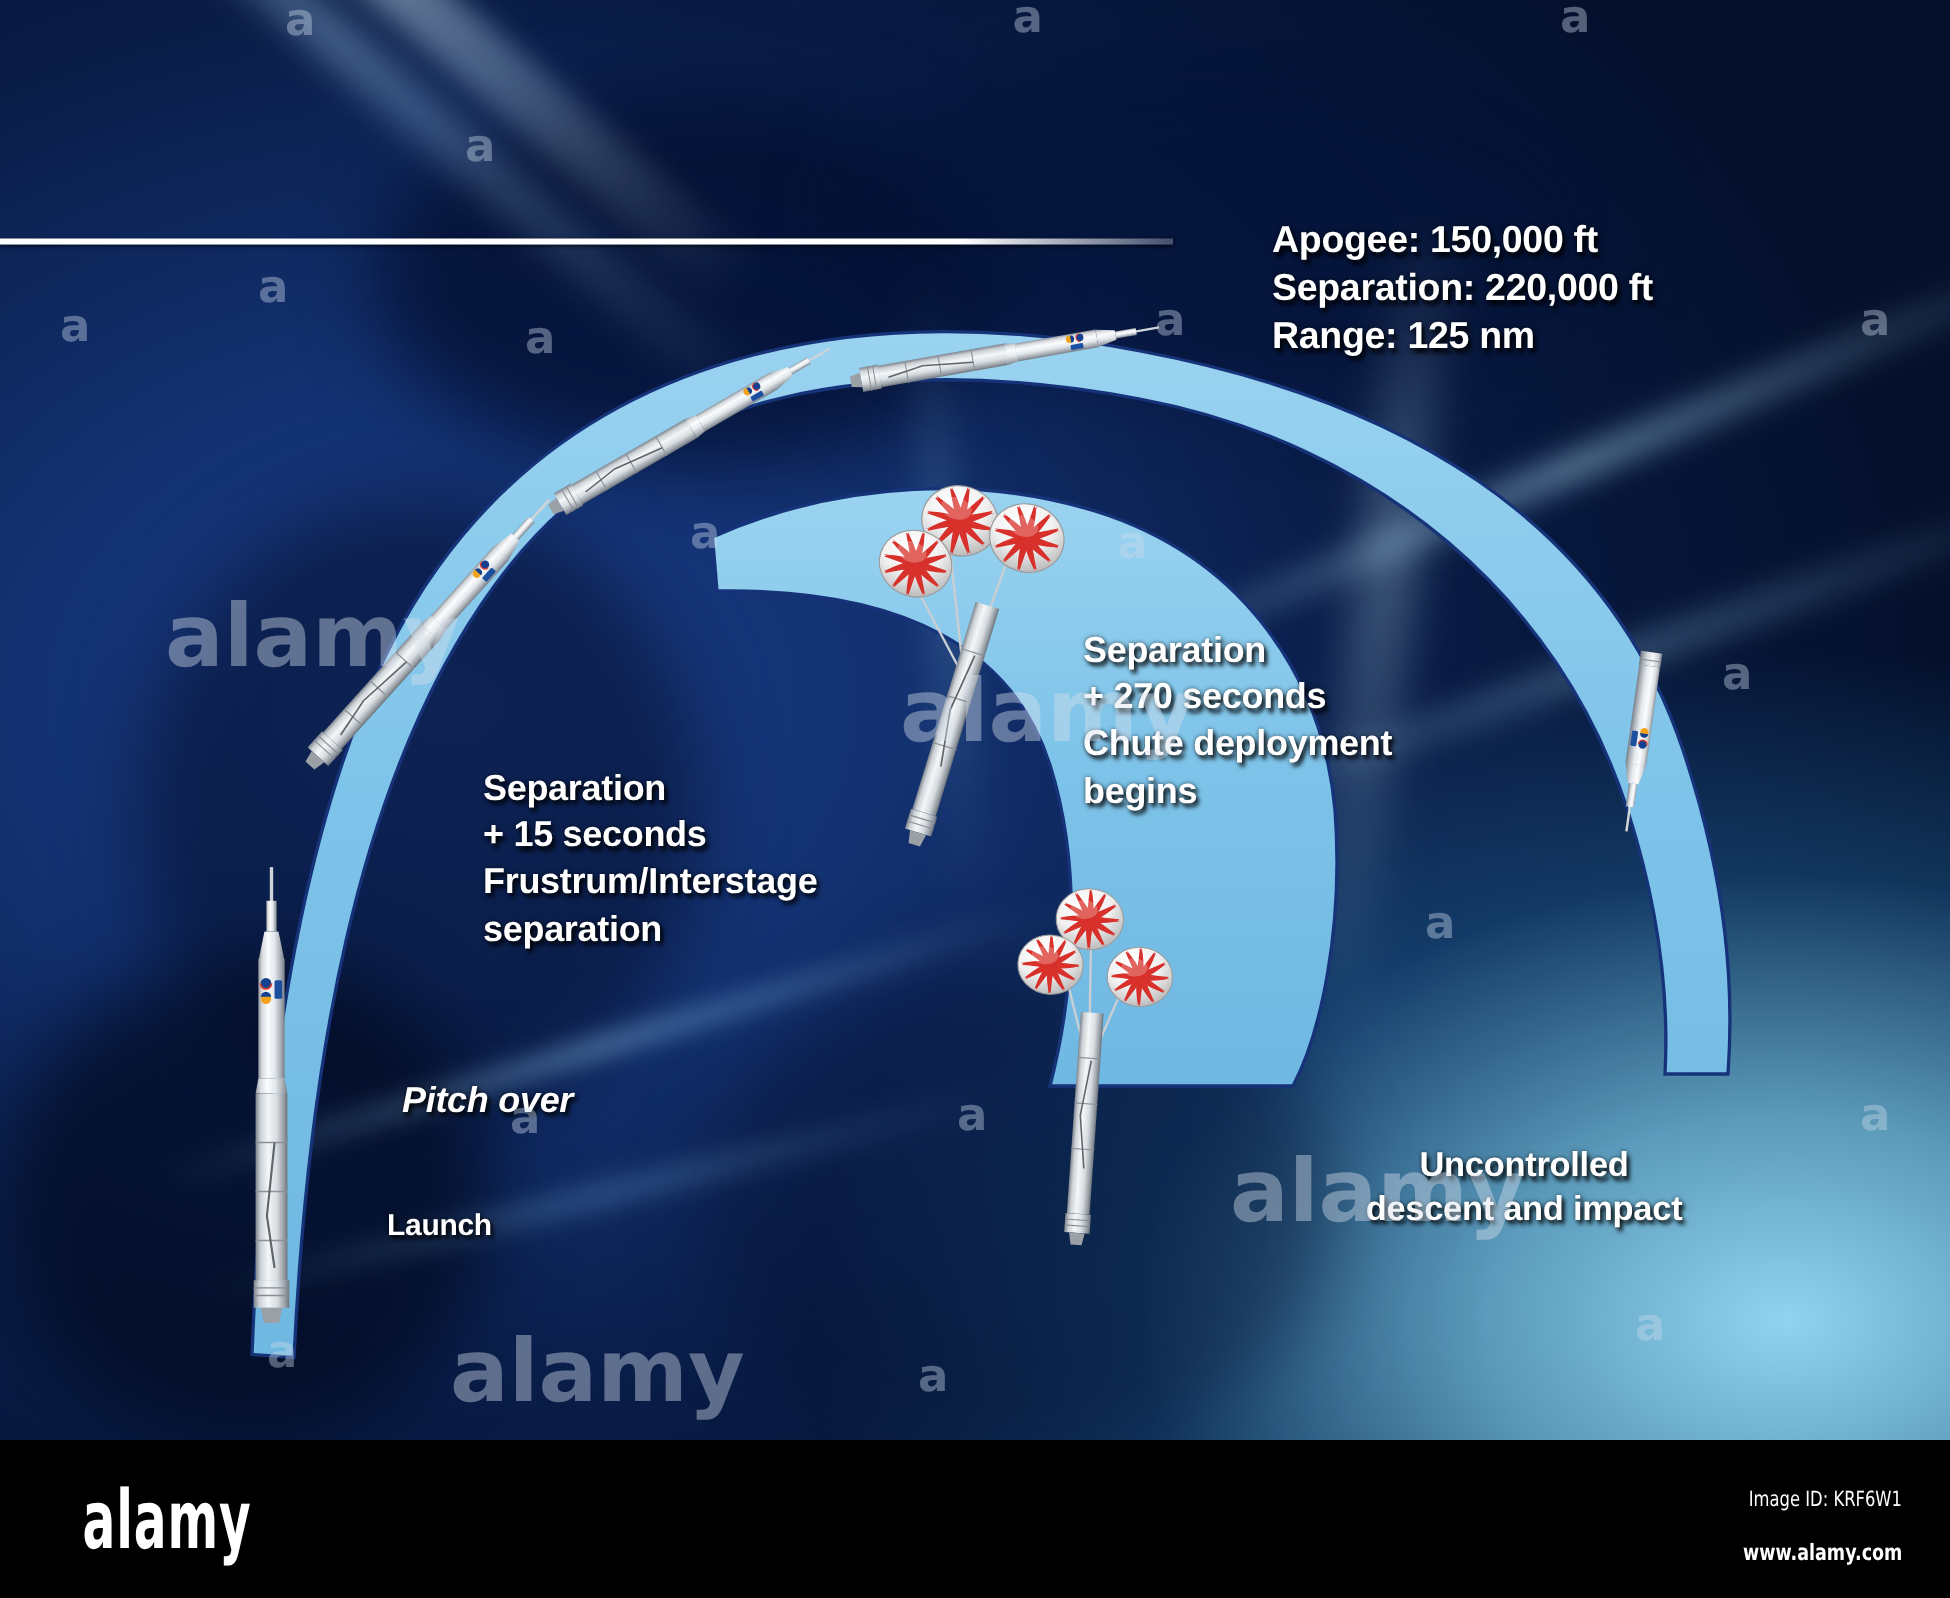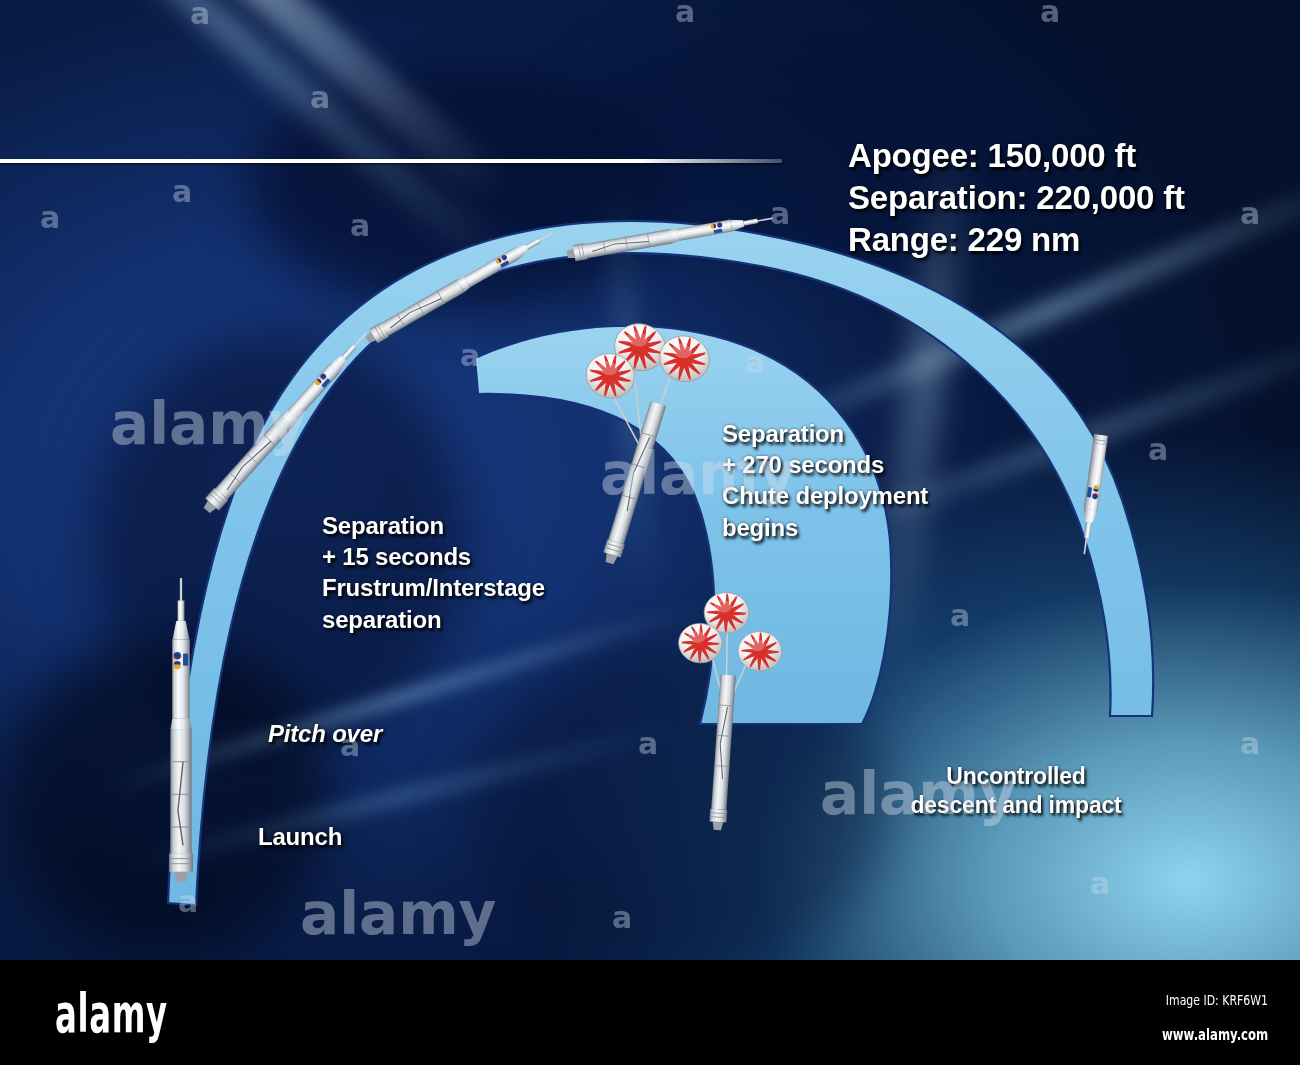--- a/index.html
+++ b/index.html
@@ -82,25 +82,25 @@
     left:148px;top:110px;
     font-size:38px;
     letter-spacing:0px;
     text-shadow:3px 4px 4px rgba(0,0,0,0.9);
   }
   #titlerule{
     position:absolute;left:0px;top:159px;width:782px;height:4px;
     background:linear-gradient(90deg,#ffffff 0%,#ffffff 82%,rgba(255,255,255,0.25) 100%);
     box-shadow:0 1px 3px rgba(0,0,0,0.7);
   }
-  #stats{left:848px;top:135px;font-size:33px;line-height:1.27;}
+  #stats{left:848px;top:145px;font-size:25px;line-height:1.27;}
   #sep15{left:322px;top:510px;font-size:24px;line-height:1.30;}
   #sep270{left:722px;top:418px;font-size:24px;line-height:1.30;}
   #pitchover{left:268px;top:720px;font-size:24px;font-style:italic;}
-  #launch{left:258px;top:823px;font-size:24px;}
+  #launch{left:258px;top:806px;font-size:20px;}
   #uncontrolled{left:860px;top:762px;font-size:23px;line-height:1.26;text-align:center;width:312px;}
 
   
   #wm{position:absolute;left:0;top:0;width:1300px;height:960px;pointer-events:none;}
   .wmword{position:absolute;color:rgba(215,224,236,0.42);font-weight:bold;
           font-family:"DejaVu Sans",sans-serif;}
   .wma{position:absolute;color:rgba(205,218,234,0.40);font-weight:bold;
        font-family:"DejaVu Sans",sans-serif;font-size:30px;}
 
   
@@ -321,21 +321,21 @@
             <use href="#chute"></use>
           </g>
         <g transform="translate(0,12) scale(0.80)">
             <use href="#booster"></use>
           </g>
       </g>
     </svg>
 
     <div id="titlerule"></div>
 
-    <div class="lbl" id="stats"><span>Apogee: 150,000 ft</span><br><span>Separation: 220,000 ft</span><br><span>Range: 229 nm</span></div>
+    <div class="lbl" id="stats"><span>Apogee: 150,000 ft</span><br><span>Separation: 220,000 ft</span><br><span>Range: 125 nm</span></div>
 
     <div class="lbl" id="sep15">Separation
 + 15 seconds
 Frustrum/Interstage
 separation</div>
     <div class="lbl" id="sep270">Separation
 + 270 seconds
 Chute deployment
 begins</div>
     <div class="lbl" id="pitchover">Pitch over</div>

